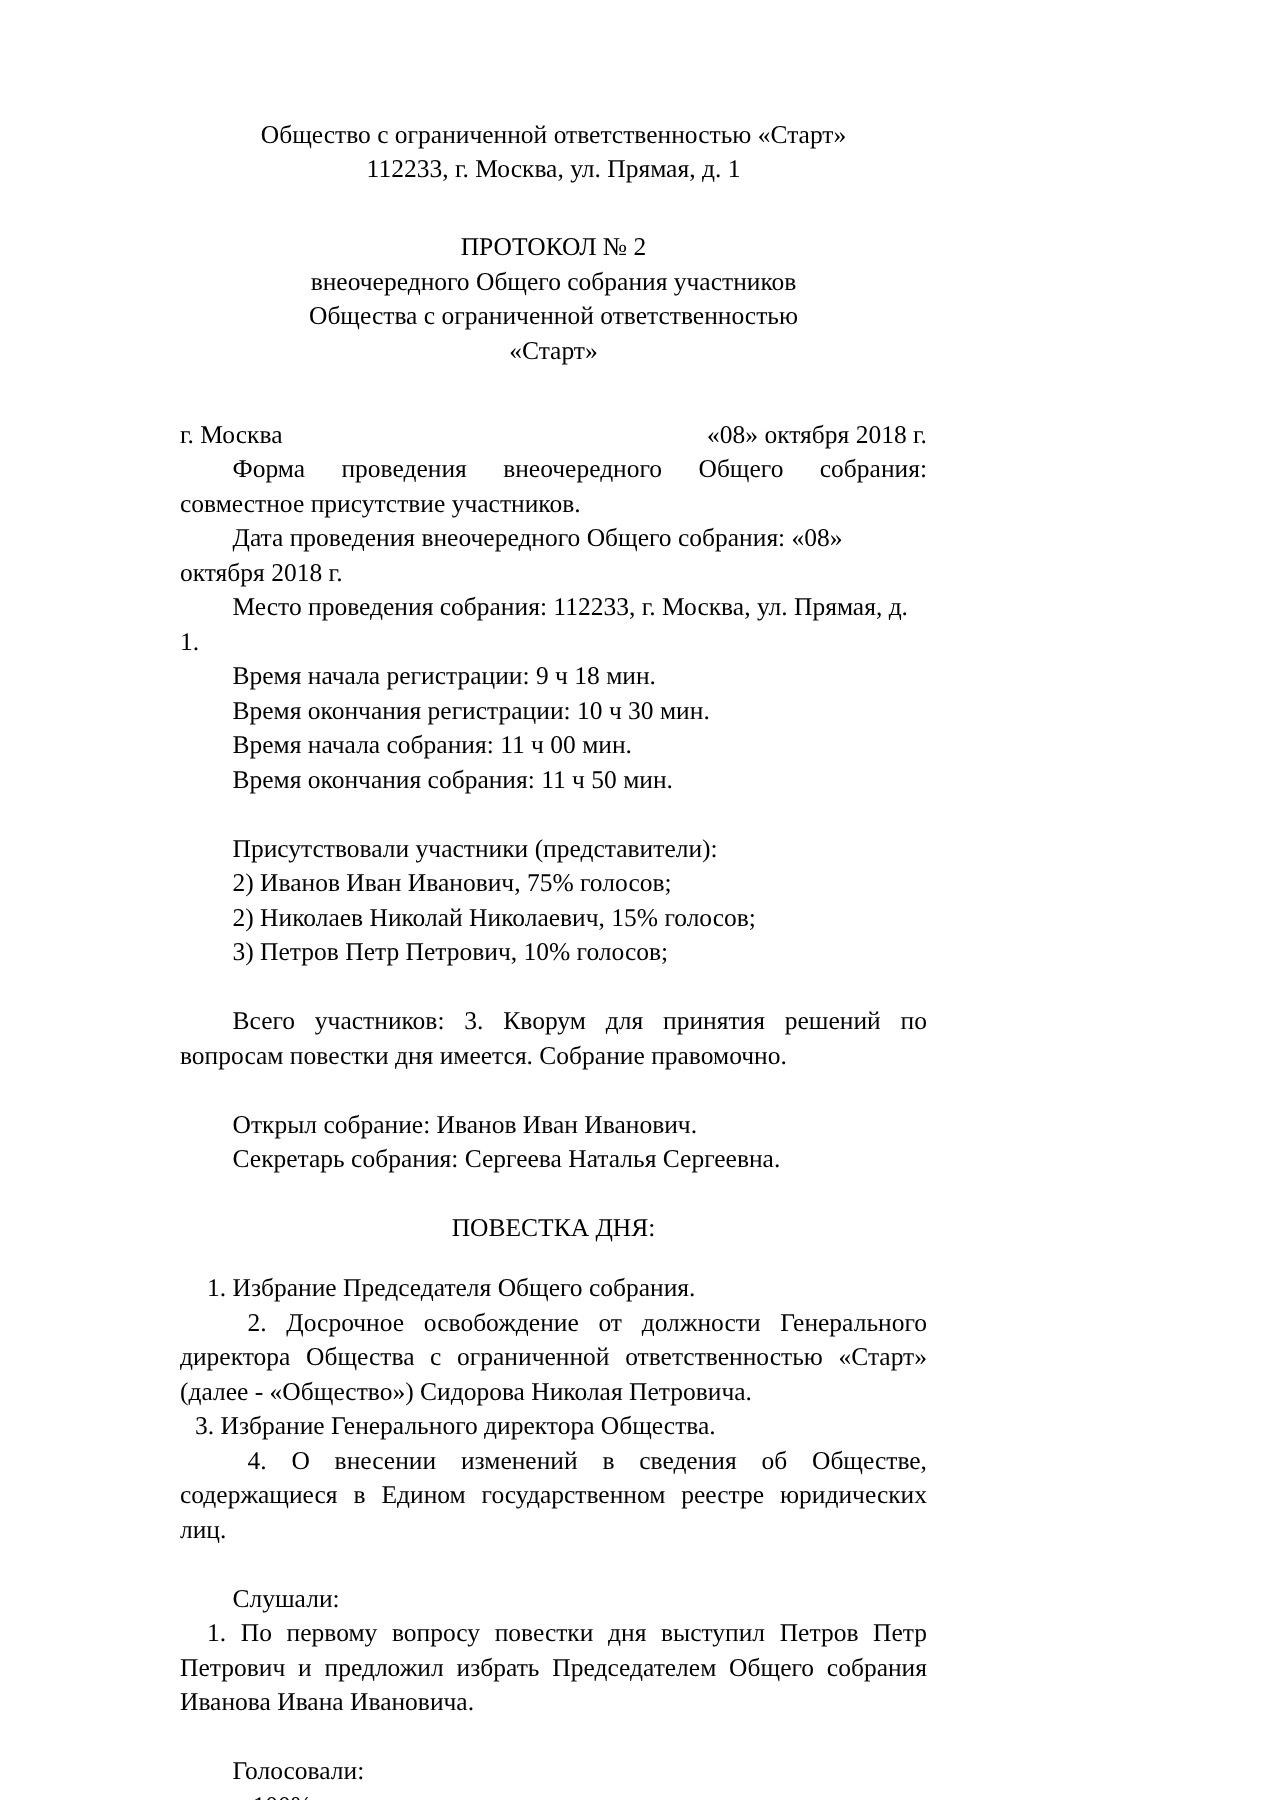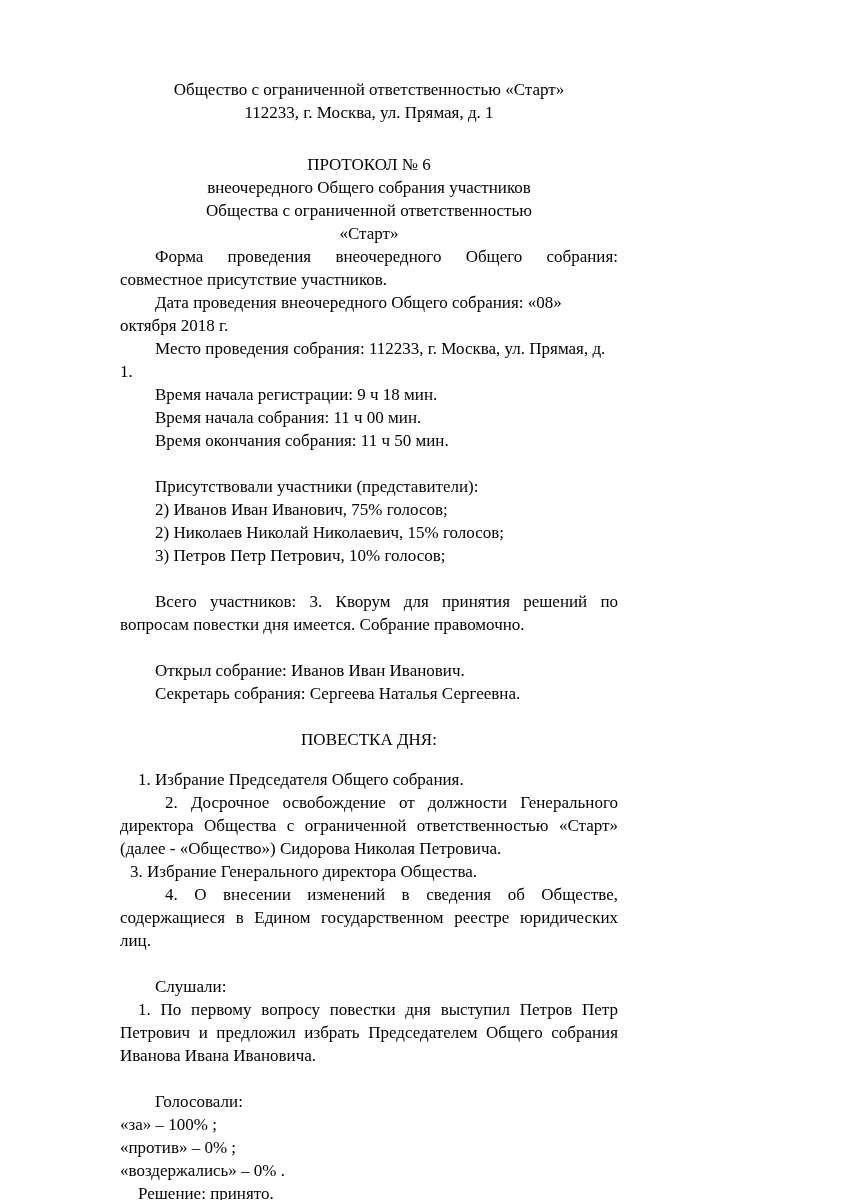--- a/index.html
+++ b/index.html
@@ -41,32 +41,37 @@
 <body>
 
 <div class="page">
 
   <div class="org-block center">
     <p>Общество с ограниченной ответственностью «Старт»</p>
     <p>112233, г. Москва, ул. Прямая, д. 1</p>
   </div>
 
   <div class="title-block center">
-    <p>ПРОТОКОЛ № 6</p>
+    <p>ПРОТОКОЛ № 2</p>
     <p>внеочередного Общего собрания участников</p>
     <p>Общества с ограниченной ответственностью</p>
     <p>«Старт»</p>
   </div>
 
+  <div class="place-date-row">
+    <span>г. Москва</span>
+    <span>«08» октября 2018 г.</span>
+  </div>
 
   <div class="details-block">
     <p class="ind justify">Форма проведения внеочередного Общего собрания: совместное присутствие участников.</p>
     <p class="ind">Дата проведения внеочередного Общего собрания: «08» октября 2018 г.</p>
     <p class="ind">Место проведения собрания: 112233, г. Москва, ул. Прямая, д. 1.</p>
     <p class="ind">Время начала регистрации: 9 ч 18 мин.</p>
+    <p class="ind">Время окончания регистрации: 10 ч 30 мин.</p>
     <p class="ind">Время начала собрания: 11 ч 00 мин.</p>
     <p class="ind">Время окончания собрания: 11 ч 50 мин.</p>
   </div>
 
   <div class="block">
     <p class="ind">Присутствовали участники (представители):</p>
     <p class="ind">2) Иванов Иван Иванович, 75% голосов;</p>
     <p class="ind">2) Николаев Николай Николаевич, 15% голосов;</p>
     <p class="ind">3) Петров Петр Петрович, 10% голосов;</p>
   </div>

